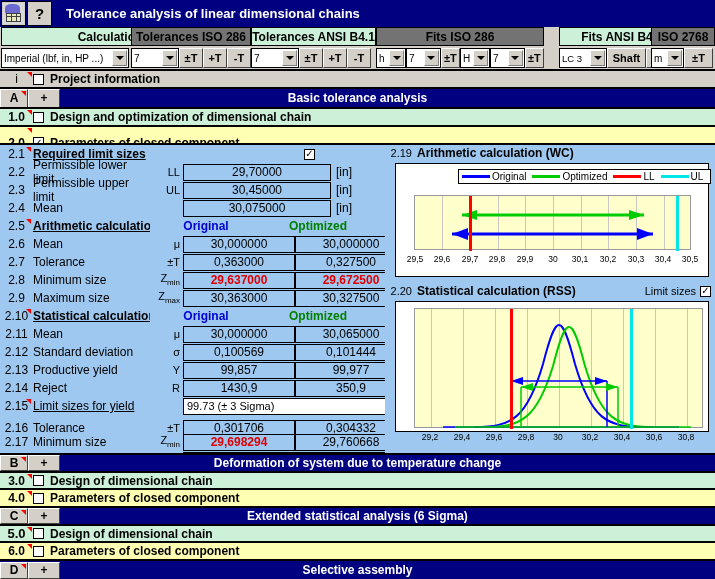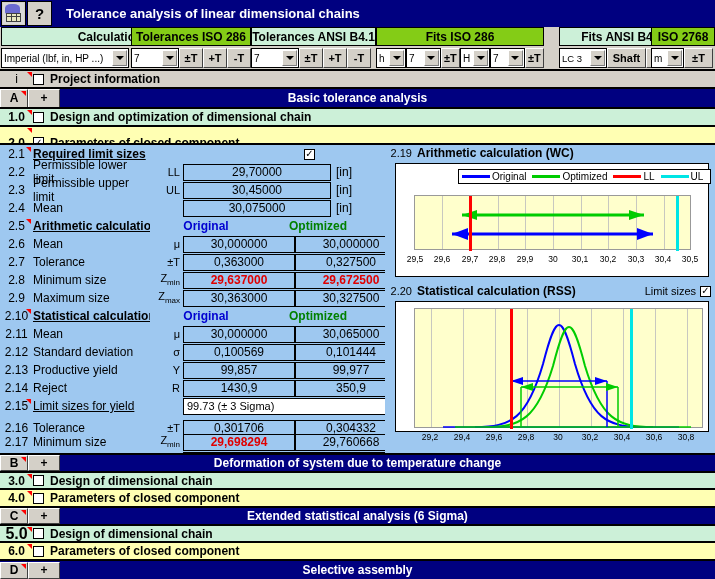--- a/index.html
+++ b/index.html
@@ -32,21 +32,21 @@
     color:#fff; font-weight:bold; font-size:13px; margin-left:14px;
   }
 
   
   .toolbar { position:absolute; left:0; top:27px; width:715px; height:42px; background:#d4d0c8; }
   .tbgrp { position:absolute; top:0; height:42px; }
   .tbgrp .cap {
     height:19px; line-height:19px; text-align:center; font-weight:bold; font-size:12px;
     color:#000; border:1px solid #000; position:relative;
   }
-  .cap.yellow { background:#84cc16; }
+  .cap.yellow { background:#737373; }
   .cap.green  { background:#ccf0d8; }
   .ctlrow { height:22px; display:flex; align-items:center; gap:0px; margin-top:1px; }
   .cbox {
     height:20px; background:#fff; border:1px solid #000;
     display:flex; align-items:center; font-size:10px; color:#000; padding-left:2px;
     position:relative; white-space:nowrap; overflow:hidden;
   }
   .cbox .arrow {
     position:absolute; right:1px; top:1px; width:15px; height:16px; background:#d4d0c8;
     border-top:1px solid #fff; border-left:1px solid #fff;
@@ -624,21 +624,21 @@
       <span>C</span>
       <div style="position:absolute;right:1px;top:1px;width:0;height:0;border-left:5px solid transparent;border-top:5px solid #ff0000;"></div>
     </div>
     <div class="sqbtn" style="width:32px;height:16px">+</div>
     <span class="bluebandtext" style="margin-left:-60px">Extended statistical analysis (6 Sigma)</span>
   </div>
   <div class="hline" style="top:524px"></div>
 
   <div class="row bar-green" style="top:526px; height:15px">
     <div class="ntri">
-      <span style="font-size:16px;font-weight:bold">5.0</span>
+      <span style="font-size:13px;font-weight:bold">5.0</span>
       <div class="t"></div>
     </div>
     <span class="chk"></span>
     <span class="bandtitle" style="margin-left:6px">Design of dimensional chain</span>
   </div>
   <div class="hline" style="top:541px"></div>
 
   <div class="row bar-yellow" style="top:543px; height:16px">
     <div class="ntri">
       <span style="font-size:12px;font-weight:bold">6.0</span>

